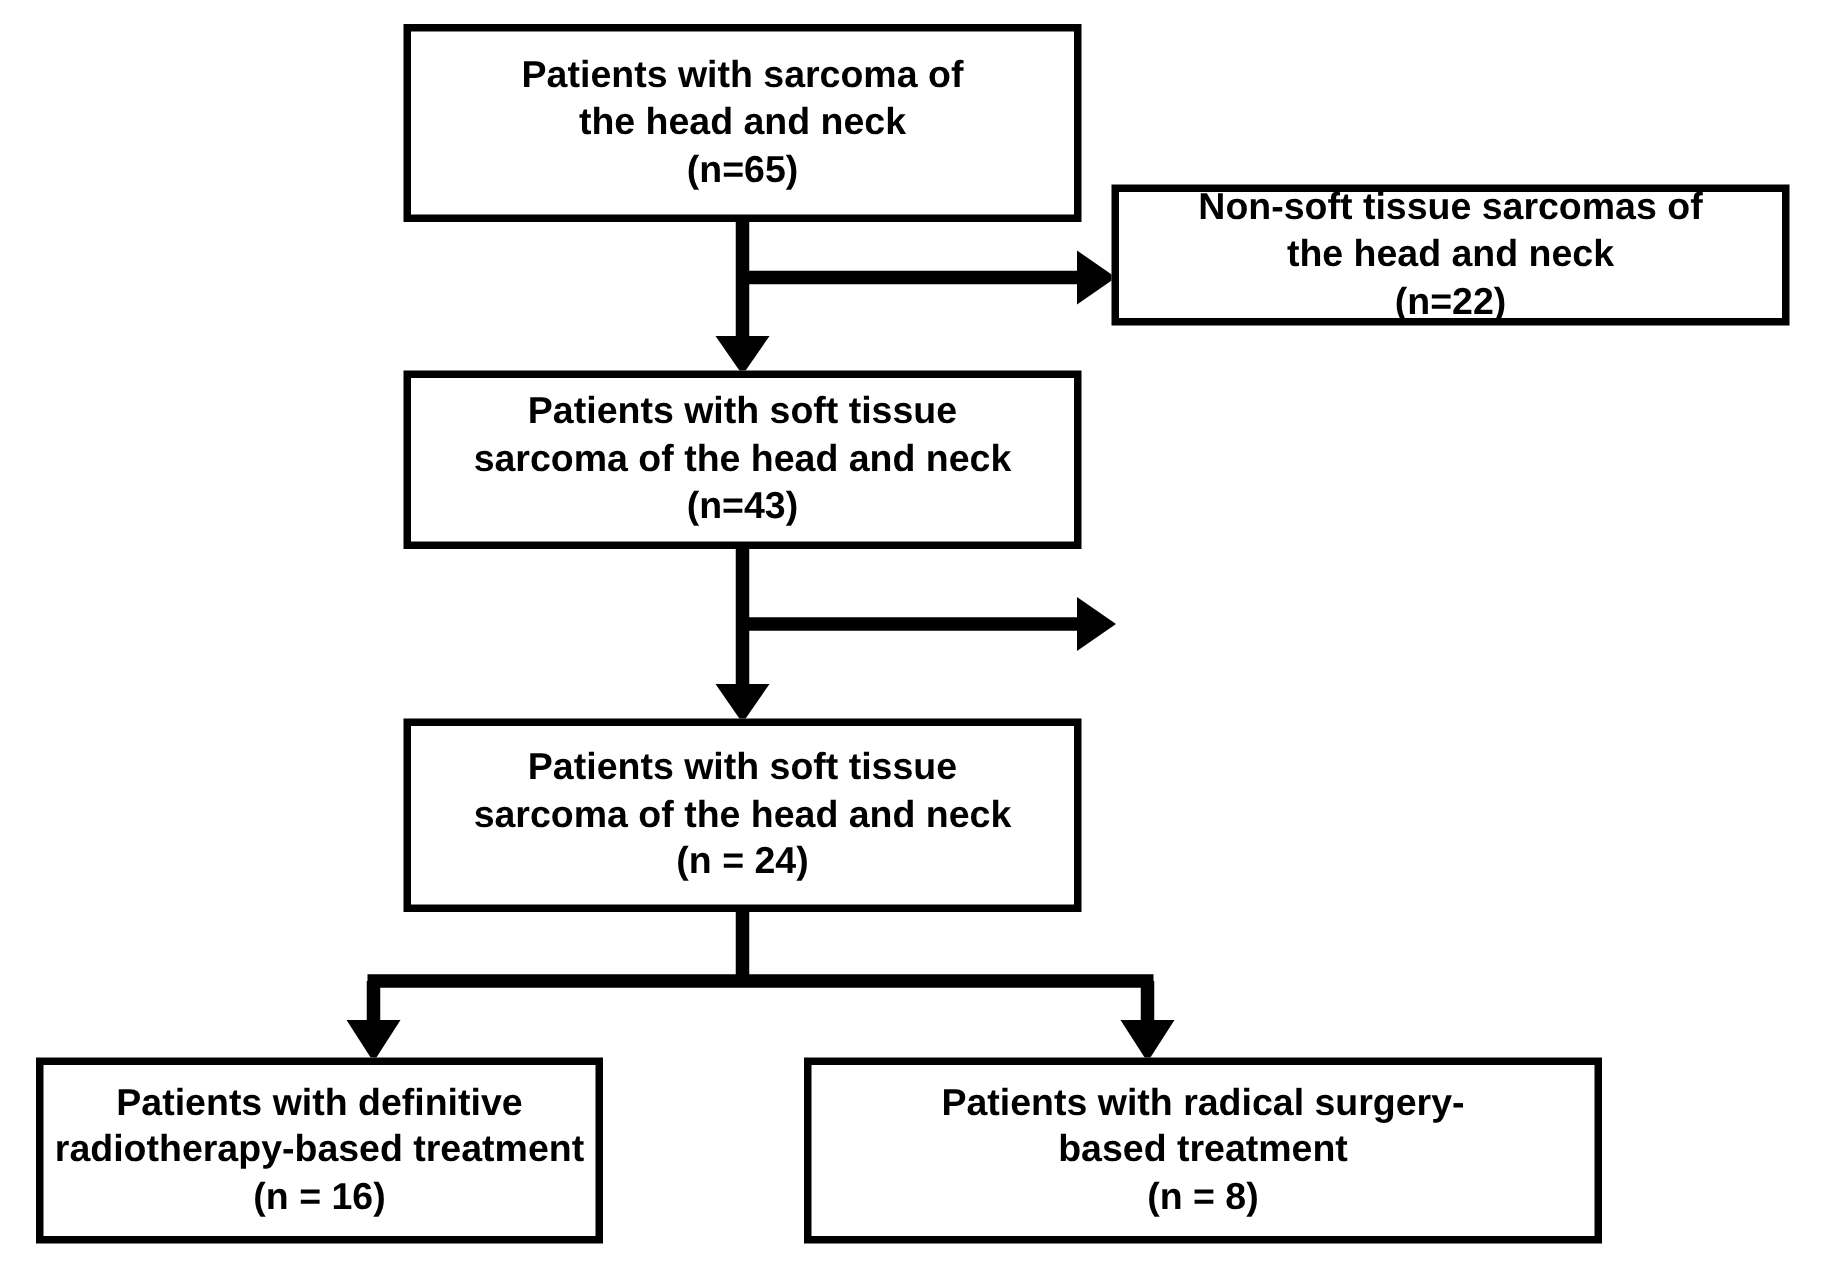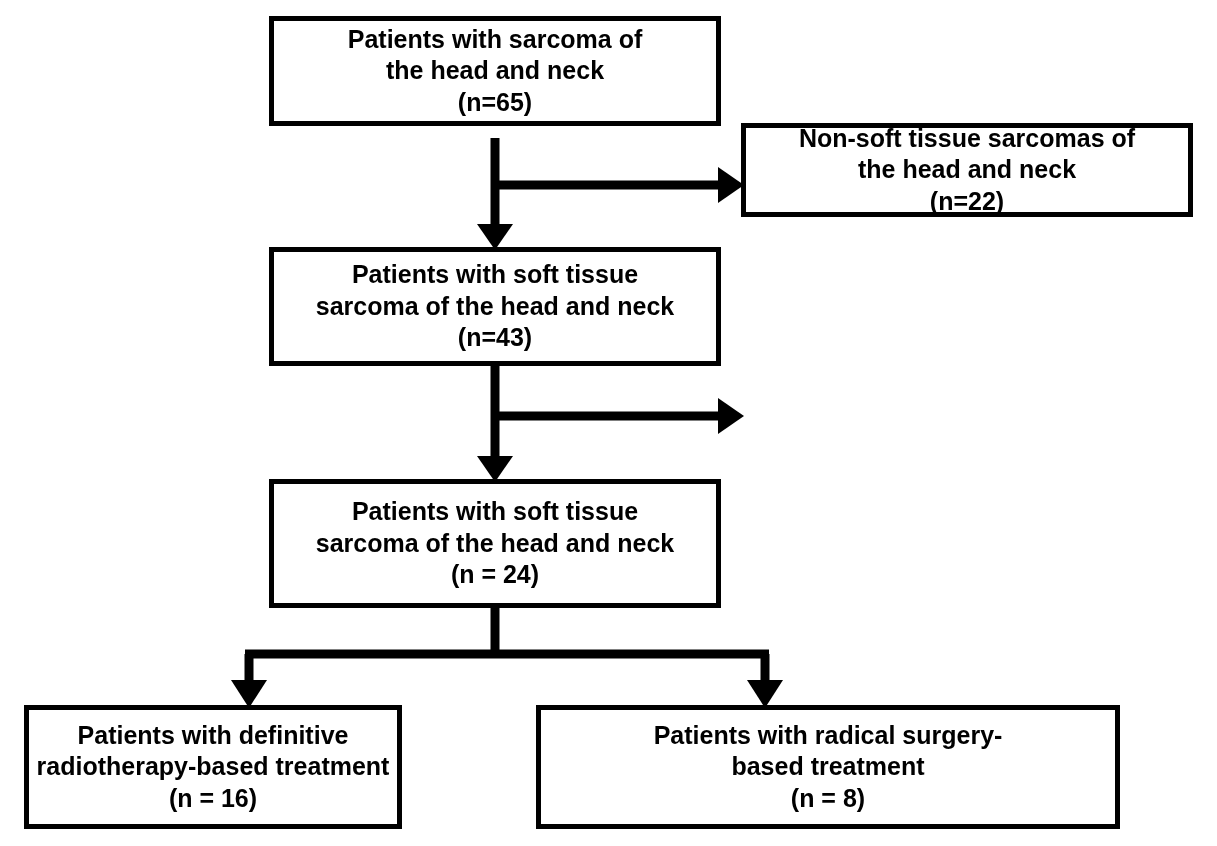--- a/index.html
+++ b/index.html
@@ -78,21 +78,21 @@
     <g>
       <line x1="249" y1="654" x2="249" y2="684" stroke="#000" stroke-width="9"></line>
       <polygon points="231,680 267,680 249,708" fill="#000"></polygon>
     </g>
     <g>
       <line x1="765" y1="654" x2="765" y2="684" stroke="#000" stroke-width="9"></line>
       <polygon points="747,680 783,680 765,708" fill="#000"></polygon>
     </g>
   </svg>
 
-  <div class="node" style="left:269px; top:16px; width:452px; height:110px;">
+  <div class="node" style="left:269px; top:16px; width:452px; height:132px;">
     <div class="node-text">Patients with sarcoma of
 the head and neck
 (n=65)</div>
   </div>
 
   <div class="node" style="left:741px; top:123px; width:452px; height:94px;">
     <div class="node-text">Non-soft tissue sarcomas of
 the head and neck
 (n=22)</div>
   </div>
@@ -109,19 +109,19 @@
 sarcoma of the head and neck
 (n = 24)</div>
   </div>
 
   <div class="node" style="left:24px; top:705px; width:378px; height:124px;">
     <div class="node-text">Patients with definitive
 radiotherapy-based treatment
 (n = 16)</div>
   </div>
 
-  <div class="node" style="left:536px; top:705px; width:584px; height:124px;">
+  <div class="node" style="left:536px; top:705px; width:532px; height:124px;">
     <div class="node-text">Patients with radical surgery-
 based treatment
 (n = 8)</div>
   </div>
 
 </div>
 
 </body></html>

